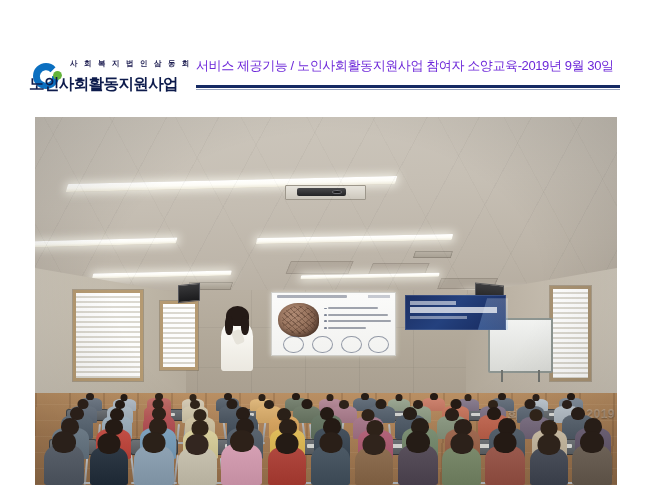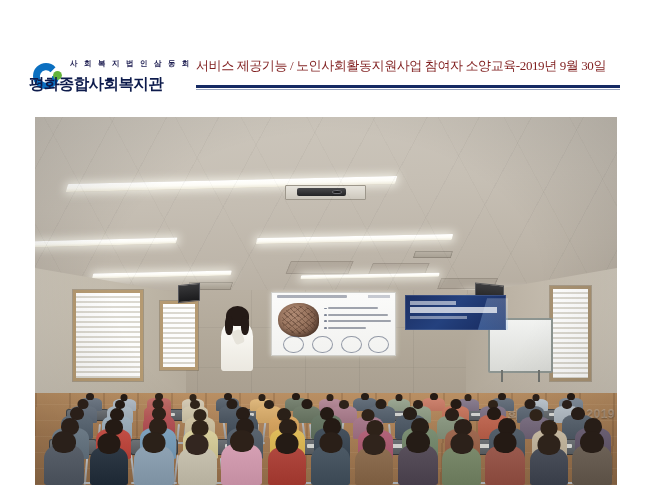--- a/index.html
+++ b/index.html
@@ -63,25 +63,24 @@
   }
 
   .title-block {
     position: absolute;
     left: 196px;
     top: 56px;
     width: 424px;
   }
   .doc-title {
     font-size: 13px;
-    color: #7f1d1d;
+    color: #6d28d9;
     letter-spacing: -0.4px;
     white-space: nowrap;
     line-height: 20px;
-    font-family: Liberation Serif, serif;
   }
   .title-rule {
     position: absolute;
     left: 196px;
     top: 85px;
     width: 424px;
     height: 3px;
     background: #152a63;
   }
   .title-rule-thin {
@@ -544,21 +543,21 @@
 
   <div class="brand-block">
     <div class="brand-logo">
       <svg width="40" height="40" viewBox="0 0 40 40" aria-hidden="true">
         <path d="M33 20 A13 13 0 1 1 20 7 A13 13 0 0 1 29.5 11.2 L24.5 16.2 A6.2 6.2 0 1 0 26.2 20 Z" fill="#0b6fc0"></path>
         <circle cx="31.5" cy="19.3" r="4.4" fill="#63b43a"></circle>
       </svg>
     </div>
     <div class="brand-text-wrap">
       <div class="brand-sub">사 회 복 지 법 인  삼 동 회</div>
-      <div class="brand-name">평화종합사회복지관</div>
+      <div class="brand-name">노인사회활동지원사업</div>
     </div>
   </div>
 
   <div class="title-block">
     <div class="doc-title">서비스 제공기능 / 노인사회활동지원사업  참여자 소양교육-2019년 9월 30일</div>
   </div>
   <div class="title-rule"></div>
   <div class="title-rule-thin"></div>
 
 </div>

